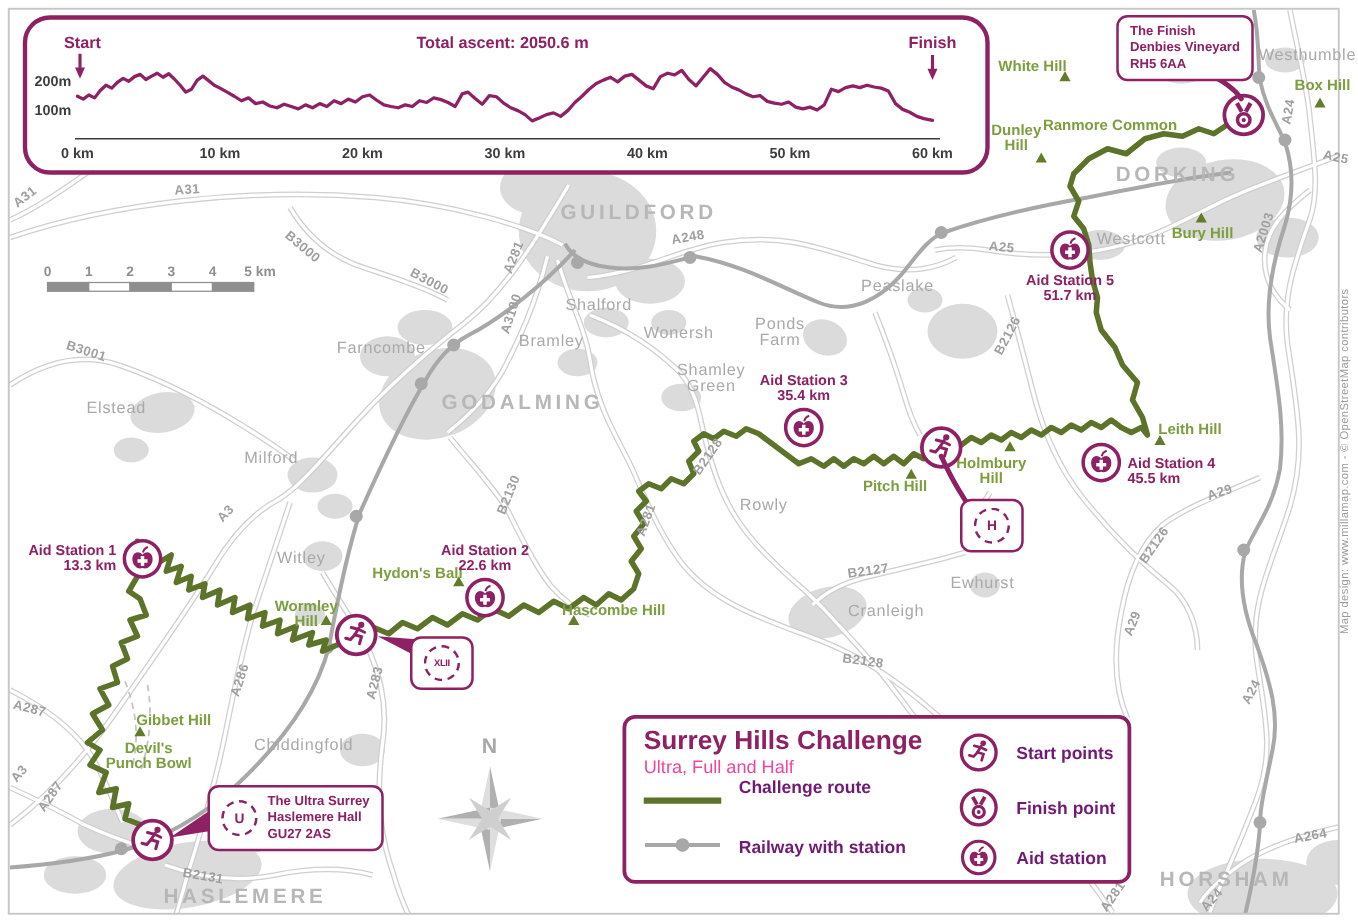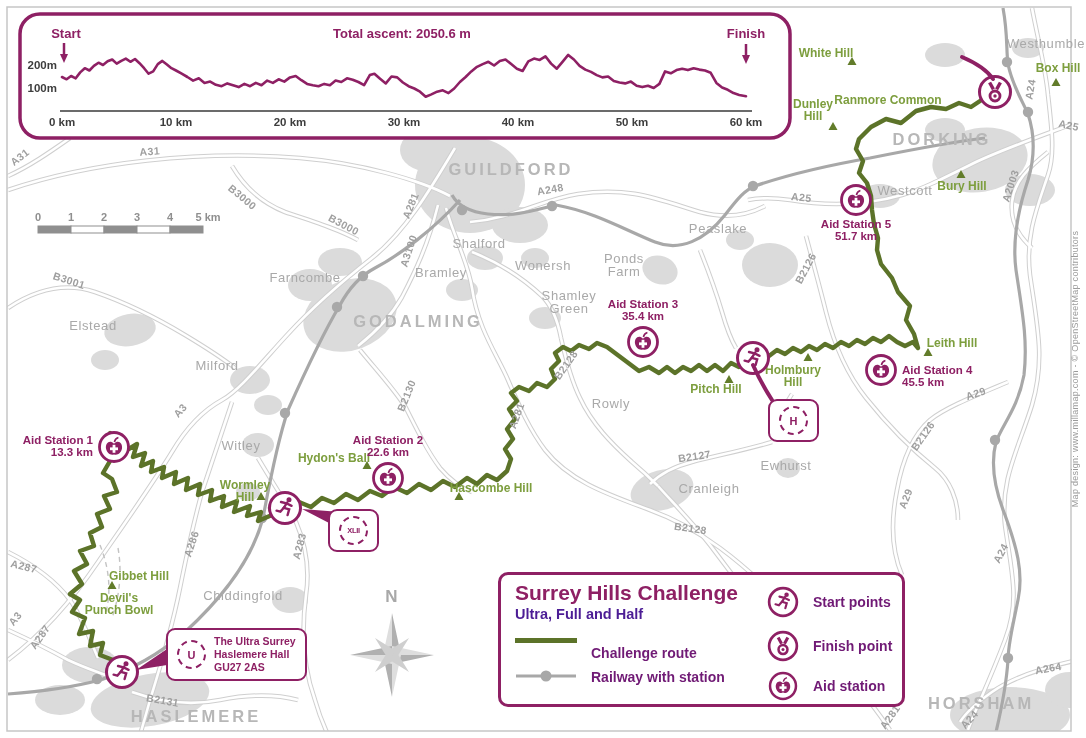--- a/index.html
+++ b/index.html
@@ -17,25 +17,25 @@
   .t-ylab{font-size:11.5px;font-weight:bold;fill:#3d3d3d;}
   .t-bold{font-size:13px;font-weight:bold;fill:#8e2064;}
   .t-scale{font-size:11px;font-weight:600;fill:#8f8f8f;}
   .t-copy{font-size:9px;fill:#9a9a9a;letter-spacing:.3px;}
   .t-compass{font-size:17px;font-weight:bold;fill:#a8a8a8;letter-spacing:1px;}
 
   
   .legend{position:absolute;left:498px;top:572px;width:407px;height:135px;background:#fff;
           border:3px solid #8e2064;border-radius:10px;box-sizing:border-box;}
   .lg-title{position:absolute;left:14px;top:6px;font-size:21px;font-weight:800;color:#8e2064;white-space:nowrap;}
-  .lg-sub{position:absolute;left:14px;top:31px;font-size:14.5px;font-weight:700;color:#4c1d95;}
+  .lg-sub{position:absolute;left:14px;top:31px;font-size:14.5px;font-weight:400;color:#ec4899;}
   .lg-route-swatch{position:absolute;left:14px;top:63px;width:62px;height:5px;background:#5c7329;}
   .lg-rail-swatch{position:absolute;left:13px;top:94px;}
   .lg-label{position:absolute;font-size:14px;font-weight:700;color:#701a75;white-space:nowrap;}
-  .lg-route-label{left:90px;top:70px;}
+  .lg-route-label{left:90px;top:46px;}
   .lg-rail-label{left:90px;top:94px;}
   .lg-start-label{left:312px;top:19px;}
   .lg-finish-label{left:312px;top:63px;}
   .lg-aid-label{left:312px;top:103px;}
   .lg-icon{position:absolute;width:34px;height:34px;}
   .lg-i-start{left:265px;top:10px;}
   .lg-i-finish{left:265px;top:54px;}
   .lg-i-aid{left:265px;top:94px;}
 
   
@@ -446,20 +446,27 @@
           <path d="M0,-3.2 C-4.6,-7.8 -8.8,-3.4 -8,1.6 C-7.2,6.2 -3.4,8.8 0,7.4 C3.4,8.8 7.2,6.2 8,1.6 C8.8,-3.4 4.6,-7.8 0,-3.2 Z" fill="#8e2064"></path>
           <path d="M0.4,-5 C0.9,-7.4 2.4,-8.8 4.4,-9.4" stroke="#8e2064" stroke-width="1.6" fill="none"></path>
           <g fill="#fff">
             <rect x="-1.4" y="-2.2" width="2.8" height="8"></rect>
             <rect x="-4" y="0.4" width="8" height="2.8"></rect>
           </g>
         </svg></span>
     <div class="lg-label lg-aid-label">Aid station</div>
   </div>
 
+  <div class="callout co-finish">
+    <div class="co-lines">
+      <div>The Finish</div>
+      <div>Denbies Vineyard</div>
+      <div>RH5 6AA</div>
+    </div>
+  </div>
   <div class="callout co-ultra">
     <span class="badge">U</span>
     <div class="co-lines">
       <div>The Ultra Surrey</div>
       <div>Haslemere Hall</div>
       <div>GU27 2AS</div>
     </div>
   </div>
   <div class="callout co-full">
     <span class="badge">XLII</span>

